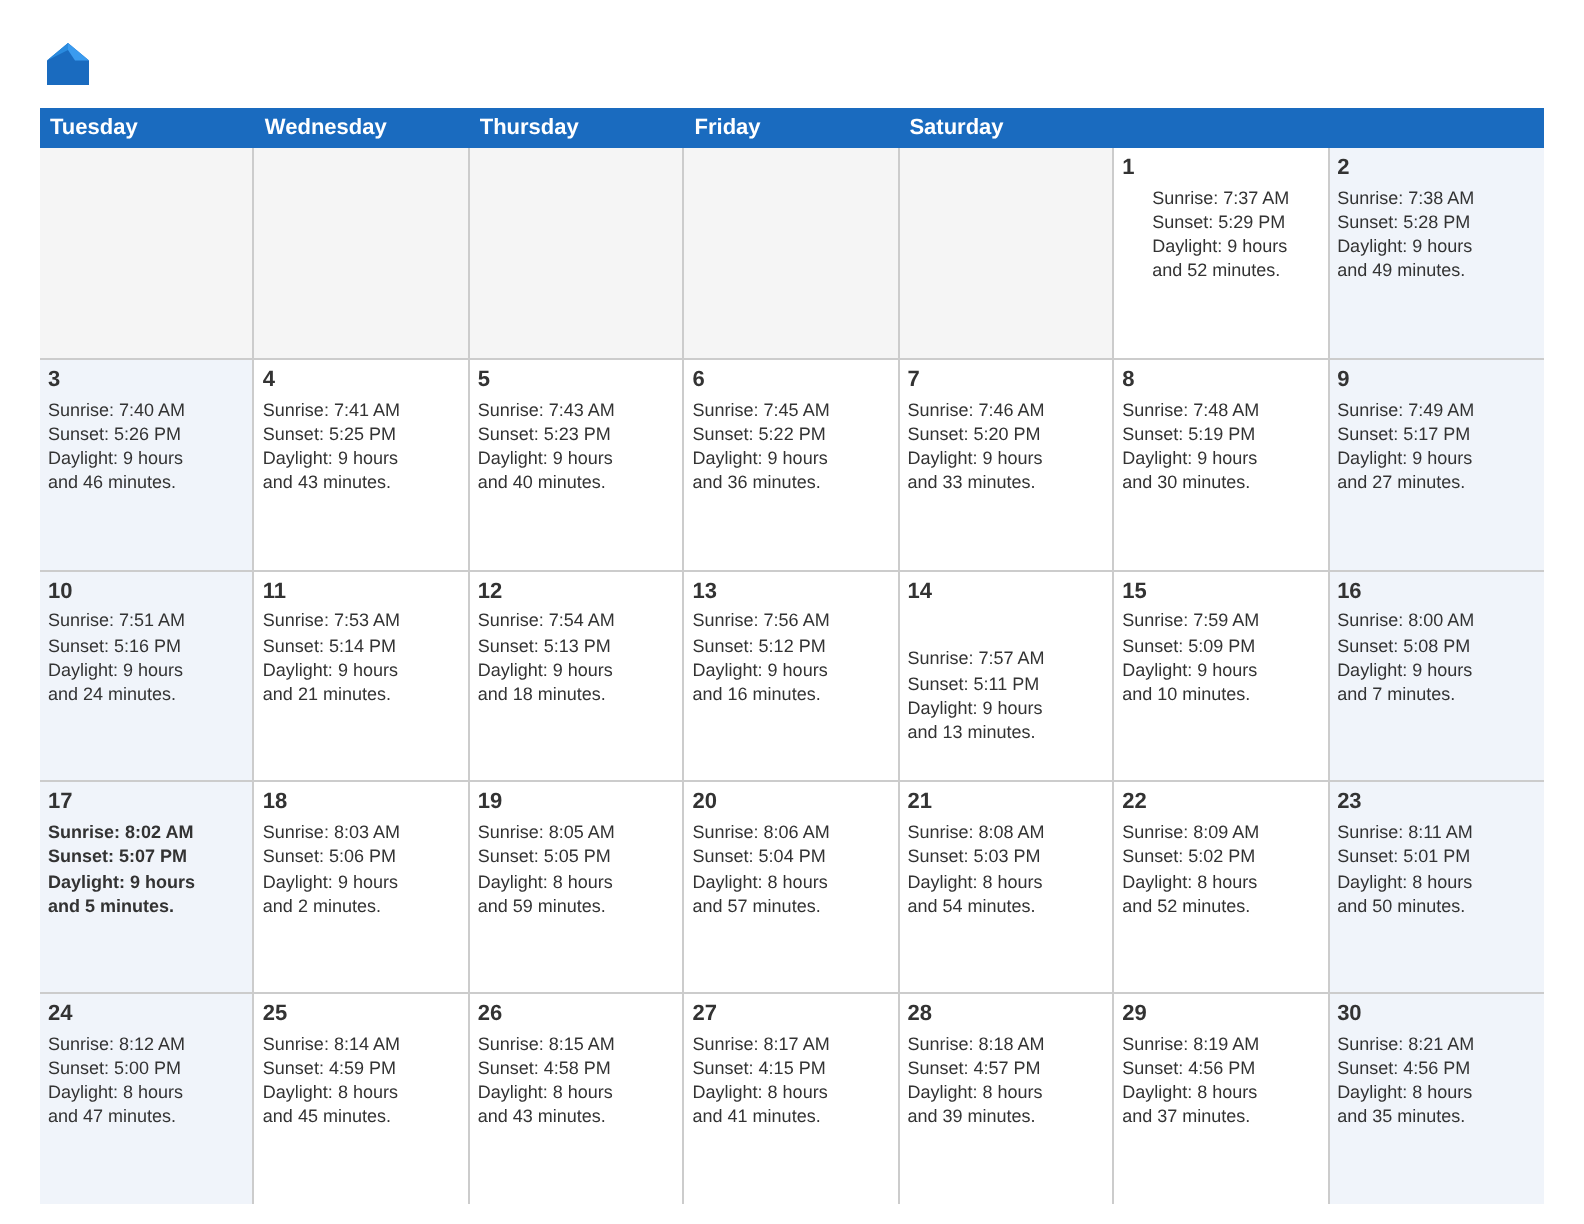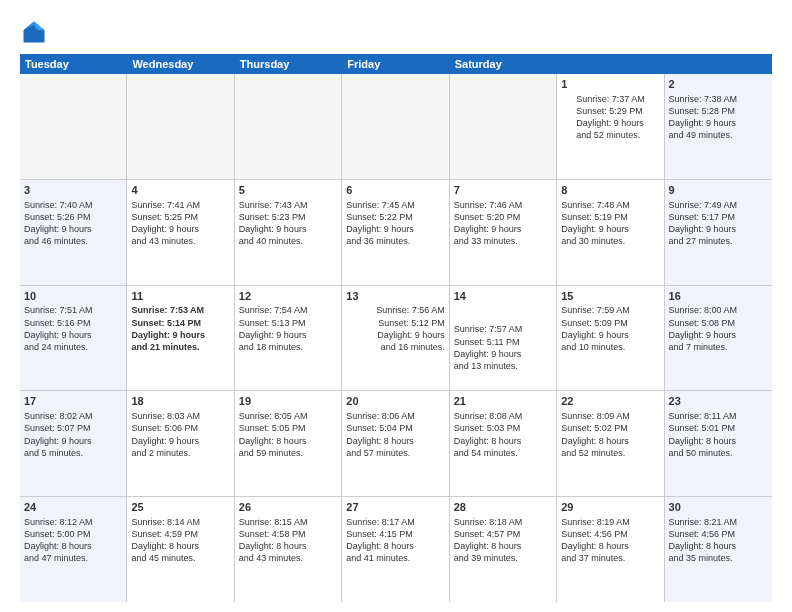--- a/index.html
+++ b/index.html
@@ -233,35 +233,35 @@
         <div class="cal-row">
           <div class="cal-cell weekend-sun">
             <span class="day-num">10</span>
             <div class="cal-info" style="white-space: pre-line;">Sunrise: 7:51 AM
 Sunset: 5:16 PM
 Daylight: 9 hours
 and 24 minutes.</div>
           </div>
           <div class="cal-cell">
             <span class="day-num">11</span>
-            <div class="cal-info" style="white-space: pre-line; font-weight: bold;">Sunrise: 7:53 AM
+            <div class="cal-info" style="white-space: pre-line;">Sunrise: 7:53 AM
 Sunset: 5:14 PM
 Daylight: 9 hours
 and 21 minutes.</div>
           </div>
           <div class="cal-cell">
             <span class="day-num">12</span>
             <div class="cal-info" style="white-space: pre-line;">Sunrise: 7:54 AM
 Sunset: 5:13 PM
 Daylight: 9 hours
 and 18 minutes.</div>
           </div>
           <div class="cal-cell">
             <span class="day-num">13</span>
-            <div class="cal-info" style="white-space: pre-line; text-align: right;">Sunrise: 7:56 AM
+            <div class="cal-info" style="white-space: pre-line;">Sunrise: 7:56 AM
 Sunset: 5:12 PM
 Daylight: 9 hours
 and 16 minutes.</div>
           </div>
           <div class="cal-cell">
             <span class="day-num">14</span>
             <div class="cal-info" style="white-space: pre-line; margin-top: 20px;">Sunrise: 7:57 AM
 Sunset: 5:11 PM
 Daylight: 9 hours
 and 13 minutes.</div>
@@ -277,21 +277,21 @@
             <span class="day-num">16</span>
             <div class="cal-info" style="white-space: pre-line;">Sunrise: 8:00 AM
 Sunset: 5:08 PM
 Daylight: 9 hours
 and 7 minutes.</div>
           </div>
         </div>
         <div class="cal-row">
           <div class="cal-cell weekend-sun">
             <span class="day-num">17</span>
-            <div class="cal-info" style="white-space: pre-line;">Sunrise: 8:02 AM
+            <div class="cal-info" style="white-space: pre-line; font-weight: bold;">Sunrise: 8:02 AM
 Sunset: 5:07 PM
 Daylight: 9 hours
 and 5 minutes.</div>
           </div>
           <div class="cal-cell">
             <span class="day-num">18</span>
             <div class="cal-info" style="white-space: pre-line;">Sunrise: 8:03 AM
 Sunset: 5:06 PM
 Daylight: 9 hours
 and 2 minutes.</div>

